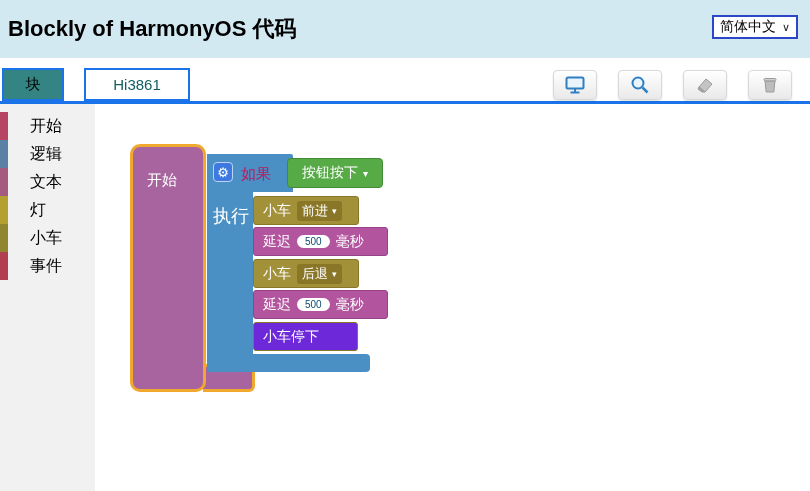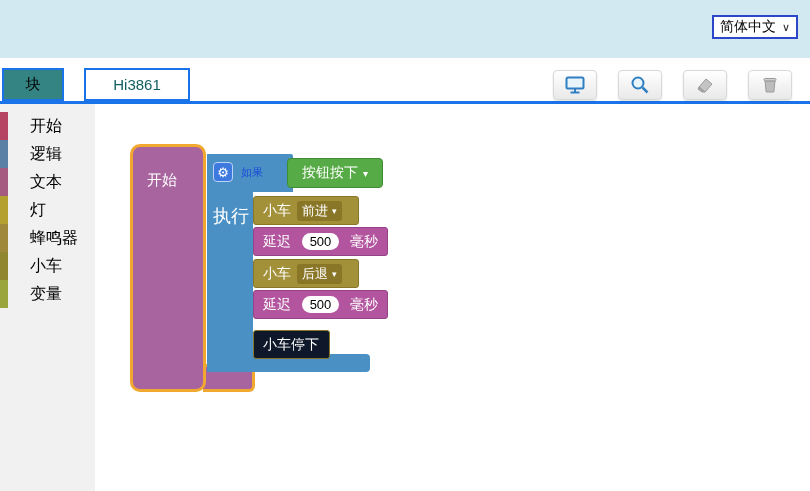--- a/index.html
+++ b/index.html
@@ -50,48 +50,49 @@
             border-radius:0 6px 6px 0; cursor:grab; }
   .start-label { position:absolute; left:14px; top:24px; color:#fff; font-size:15px; }
 
   
   .b-header { position:absolute; left:112px; top:50px; width:86px; height:38px; background:#4a90c4; border-radius:8px 2px 0 0; cursor:grab; }
   .b-left   { position:absolute; left:112px; top:50px; width:46px; height:218px; background:#4a90c4; cursor:grab; }
   .b-bottom { position:absolute; left:112px; top:250px; width:163px; height:18px; background:#4a90c4; border-radius:0 4px 4px 4px; cursor:grab; }
   .gear { position:absolute; left:118px; top:58px; width:20px; height:20px; background:#3e79e0;
           border:1px solid #bcd3f5; border-radius:4px; color:#fff; font-size:13px;
           display:flex; align-items:center; justify-content:center; cursor:pointer; }
-  .if-label { position:absolute; left:146px; top:61px; color:#1d4ed8; font-size:11px; }
+  .if-label { position:absolute; left:146px; top:61px; color:#be185d; font-size:15px; }
   .do-label { position:absolute; left:118px; top:100px; color:#fff; font-size:18px; }
 
   
   .cond { position:absolute; left:192px; top:54px; width:96px; height:30px; background:#57ab46;
           border:1px solid #3f8c32; border-radius:4px; display:flex; align-items:center;
           justify-content:center; gap:5px; color:#fff; font-size:14px; cursor:grab; }
   .cond .chev { font-size:10px; }
 
   
   .stmt { position:absolute; left:158px; height:29px; display:flex; align-items:center; gap:6px;
           padding:0 9px; color:#fff; font-size:14px; border-radius:3px; cursor:grab; }
   .stmt-car   { background:#a3913a; border:1px solid #897627; width:106px; }
-  .stmt-delay { background:#b2559e; border:1px solid #97418a; width:135px;justify-content:space-between; }
-  .stmt-stop  { background:#0f172a; border:1px solid #897627; width:77px;margin-top:8px; }
+  .stmt-delay { background:#b2559e; border:1px solid #97418a; width:135px; }
+  .stmt-stop  { background:#6d28d9; border:1px solid #897627; width:105px; }
   .dd-field { background:#897627; color:#fff; border-radius:3px; padding:1px 5px; font-size:13px;
               display:flex; align-items:center; gap:4px; cursor:pointer; }
   .dd-field .chev { font-size:9px; }
-  .num-field { background:#fff; color:#000000; border-radius:10px; padding:1px 8px; font-size:13px; cursor:text; }
+  .num-field { background:#fff; color:#0c4a6e; border-radius:10px; padding:1px 8px; font-size:10px; cursor:text; }
 
   svg { display:block; }
 </style>
 </head>
 <body>
 
 <div class="app">
 
   <div class="header">
+    <div class="title">Blockly of HarmonyOS 代码</div>
     <div class="lang-select">
       <span>简体中文</span>
       <span class="chev">∨</span>
     </div>
   </div>
 
   <div class="tabbar">
     <div class="tab tab-active">块</div>
     <div class="tab tab-idle">Hi3861</div>
   </div>
@@ -145,30 +146,26 @@
     </div>
     <div class="cat">
       <span class="cat-bar c4"></span>
       <span class="cat-label">文本</span>
     </div>
     <div class="cat">
       <span class="cat-bar c5"></span>
       <span class="cat-label">灯</span>
     </div>
     <div class="cat">
-      <span class="cat-bar c6"></span>
-      <span class="cat-label">蜂鸣器</span>
-    </div>
-    <div class="cat">
       <span class="cat-bar c7"></span>
       <span class="cat-label">小车</span>
     </div>
     <div class="cat">
-      <span class="cat-bar c10"></span>
-      <span class="cat-label">变量</span>
+      <span class="cat-bar c9"></span>
+      <span class="cat-label">事件</span>
     </div>
   </div>
 
   <div class="canvas">
 
     <div class="p-arm"></div>
     <div class="p-main">
       <span class="start-label">开始</span>
     </div>
 

